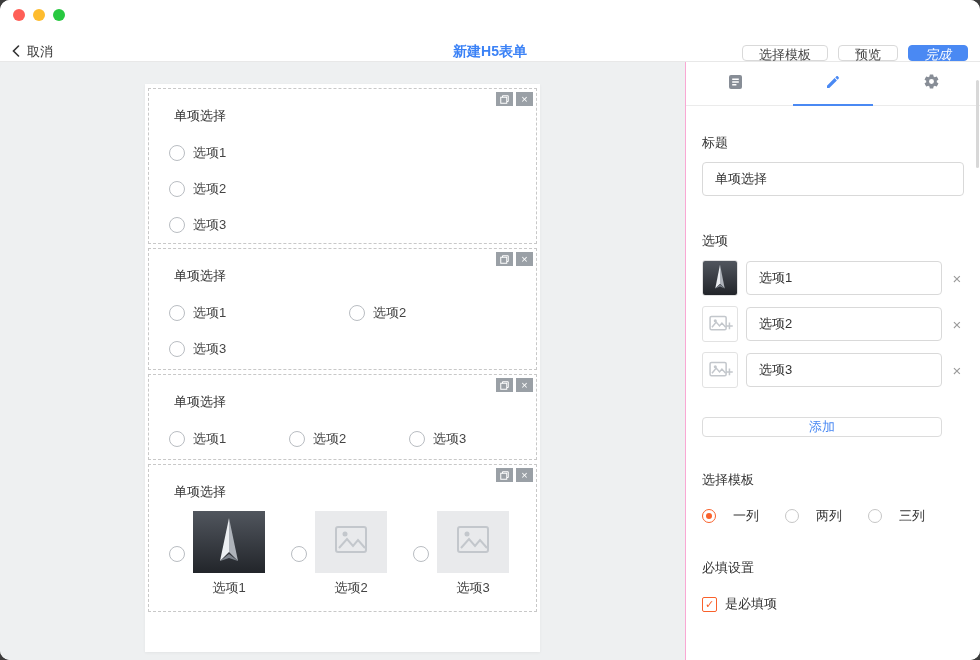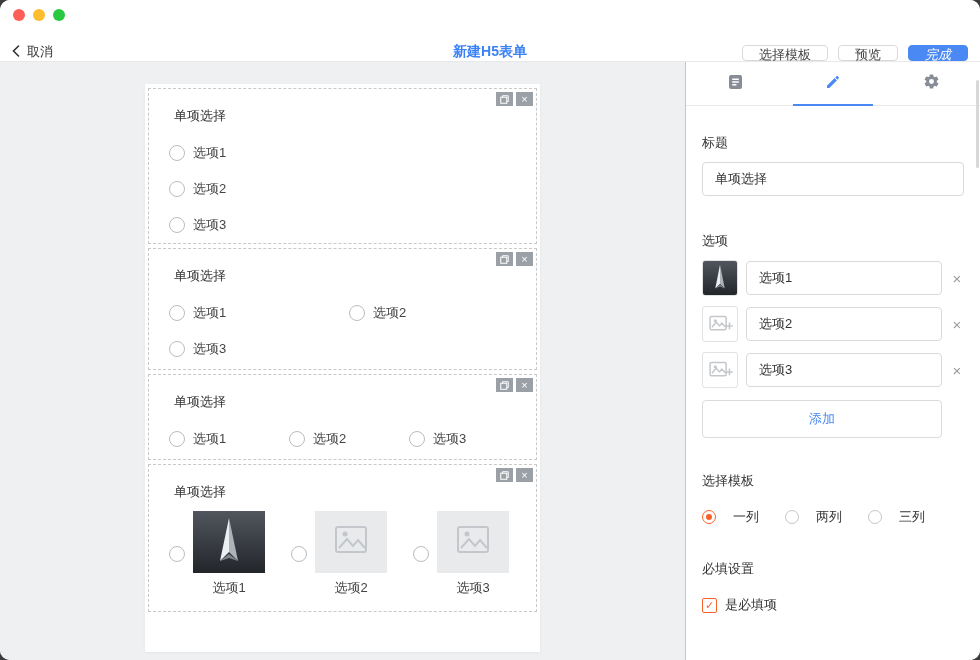--- a/index.html
+++ b/index.html
@@ -48,21 +48,21 @@
   .panel-body { padding: 28px 16px 0; }
   .sec-label { font-size: 13px; color: #333; }
   .text-input { width: 100%; height: 34px; border: 1px solid #d9d9d9; border-radius: 4px; padding: 0 12px; font-size: 13px; color: #333; margin-top: 10px; font-family: inherit; outline: none; background: #fff; }
   .gap1 { margin-top: 36px; }
   .gap2 { margin-top: 34px; }
   .opt-row { display: flex; align-items: center; gap: 8px; margin-top: 10px; }
   .opt-row .text-input { margin-top: 0; flex: 1; }
   .thumb { width: 36px; height: 36px; border: 1px solid #e2e2e2; border-radius: 3px; overflow: hidden; flex: none; cursor: pointer; background: #fff; }
   .thumb svg { display: block; width: 100%; height: 100%; }
   .remove { width: 14px; text-align: center; color: #9a9a9a; font-size: 15px; cursor: pointer; flex: none; }
-  .add-btn { margin-top: 12px; width: calc(100% - 22px); height: 38px; border: 1px solid #dcdcdc; border-radius: 4px; background: #fff; color: #4a89f3; font-size: 13px; cursor: pointer; font-family: inherit; }
+  .add-btn { margin-top: 29px; width: calc(100% - 22px); height: 20px; border: 1px solid #dcdcdc; border-radius: 4px; background: #fff; color: #4a89f3; font-size: 13px; cursor: pointer; font-family: inherit; }
   .radio-row { display: flex; gap: 26px; margin-top: 18px; }
   .p-radio { display: flex; align-items: center; gap: 17px; font-size: 13px; color: #333; cursor: pointer; }
   .pr-circle { width: 14px; height: 14px; border: 1px solid #c6c6c6; border-radius: 50%; position: relative; background: #fff; flex: none; }
   .pr-circle.checked { border-color: #f9612b; }
   .pr-circle.checked::after { content: ""; position: absolute; inset: 3px; border-radius: 50%; background: #f9612b; }
   .check-row { display: flex; align-items: center; gap: 8px; margin-top: 18px; font-size: 13px; color: #333; cursor: pointer; }
   .checkbox { width: 15px; height: 15px; border: 1px solid #f9612b; border-radius: 2px; color: #f9612b; font-size: 11px; display: flex; align-items: center; justify-content: center; background: #fff; flex: none; }
   .scroll-thumb { position: absolute; top: 18px; right: 1px; width: 3px; height: 88px; background: #d8d8d8; border-radius: 2px; }
 </style>
 </head>

